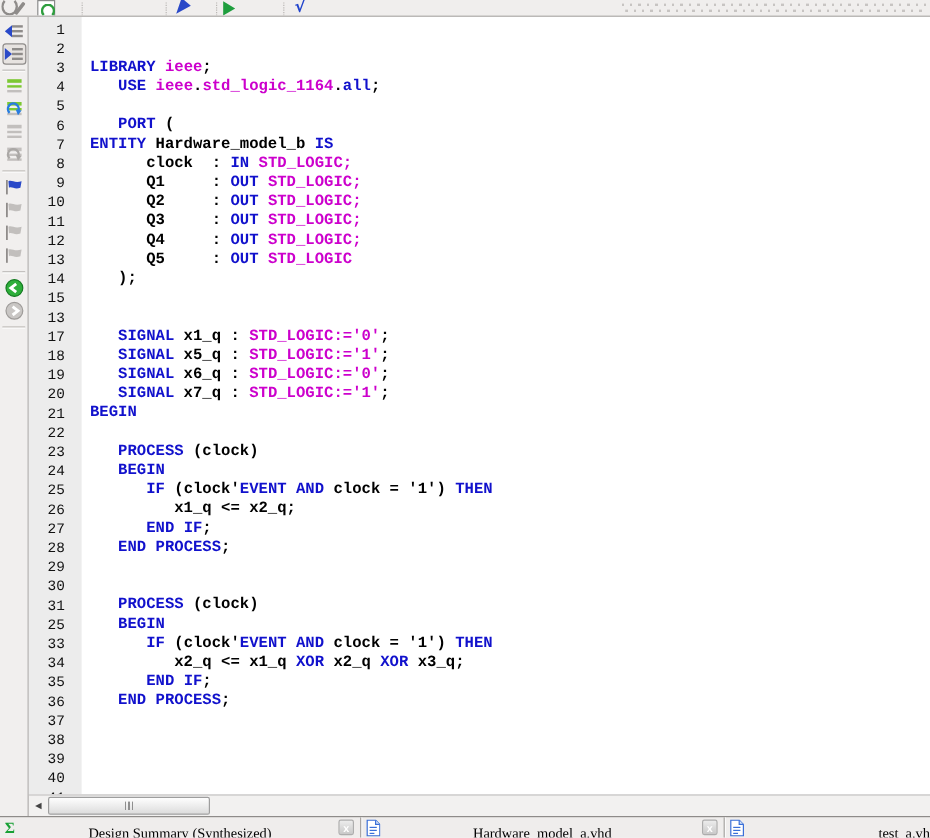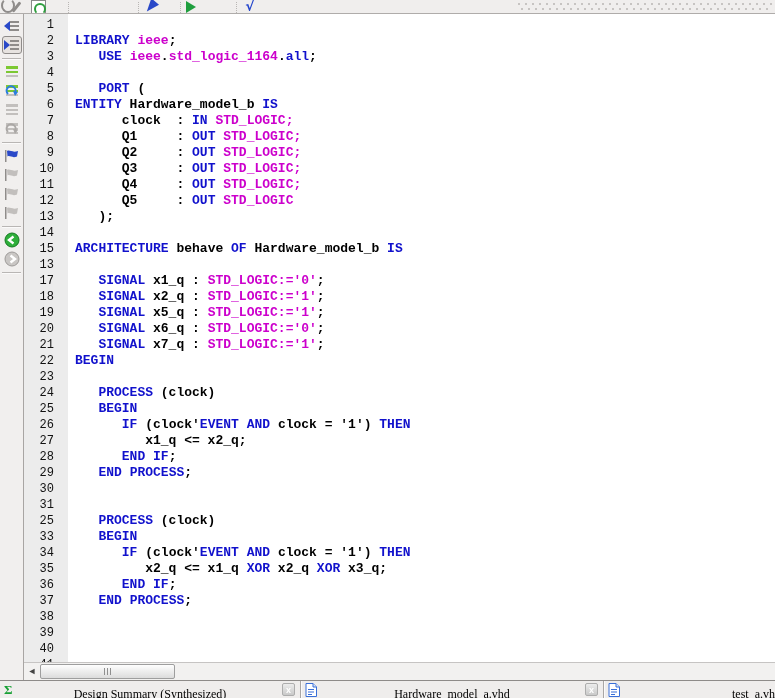--- a/index.html
+++ b/index.html
@@ -47,21 +47,21 @@
   
   .editor{flex:1;display:flex;flex-direction:column;min-width:0;}
   .code-viewport{flex:1;display:flex;overflow:hidden;background:#fff;min-height:0;}
   .gutter{
     flex:0 0 44px;background:#ECECEC;box-sizing:border-box;
     font:12px "Liberation Mono","DejaVu Sans Mono",monospace;color:#111;
     text-align:right;padding-top:3px;overflow:hidden;
   }
   .gutter .ln{height:16px;line-height:16px;padding-right:14px;}
   .code{
-    flex:1;padding-top:3px;padding-left:7px;overflow:hidden;
+    flex:1;padding-top:18px;padding-left:7px;overflow:hidden;
     font:bold 13px "Liberation Mono","DejaVu Sans Mono",monospace;color:#000;
   }
   .code .row{height:16px;line-height:16px;white-space:pre;}
   .tok-k{color:var(--kw,#1111CC);}
   .tok-t{color:var(--ty,#CC00CC);}
   .tok-p{color:#000;}
   .caret{display:inline-block;width:0;height:13px;border-left:1px solid #000;margin-left:1px;vertical-align:-2px;}
 
   
   .hscroll{flex:0 0 17px;background:#F2F1F0;border-top:1px solid #C6C4C3;position:relative;}
@@ -265,24 +265,22 @@
             <div class="row"><span class="tok-p">   </span><span class="tok-k">PORT</span><span class="tok-p"> (</span></div>
             <div class="row"><span class="tok-k">ENTITY</span><span class="tok-p"> Hardware_model_b </span><span class="tok-k">IS</span></div>
             <div class="row"><span class="tok-p">      clock  : </span><span class="tok-k">IN</span><span class="tok-p"> </span><span class="tok-t">STD_LOGIC;</span></div>
             <div class="row"><span class="tok-p">      Q1     : </span><span class="tok-k">OUT</span><span class="tok-p"> </span><span class="tok-t">STD_LOGIC;</span></div>
             <div class="row"><span class="tok-p">      Q2     : </span><span class="tok-k">OUT</span><span class="tok-p"> </span><span class="tok-t">STD_LOGIC;</span></div>
             <div class="row"><span class="tok-p">      Q3     : </span><span class="tok-k">OUT</span><span class="tok-p"> </span><span class="tok-t">STD_LOGIC;</span></div>
             <div class="row"><span class="tok-p">      Q4     : </span><span class="tok-k">OUT</span><span class="tok-p"> </span><span class="tok-t">STD_LOGIC;</span></div>
             <div class="row"><span class="tok-p">      Q5     : </span><span class="tok-k">OUT</span><span class="tok-p"> </span><span class="tok-t">STD_LOGIC</span></div>
             <div class="row"><span class="tok-p">   );</span></div>
             <div class="row"></div>
-            <div class="row"><span class="tok-k">ARCHITECTURE</span><span class="tok-p"> behave </span><span class="tok-k">OF</span><span class="tok-p"> Hardware_model_b </span><span class="tok-k">IS</span></div>
             <div class="row"></div>
             <div class="row"><span class="tok-p">   </span><span class="tok-k">SIGNAL</span><span class="tok-p"> x1_q : </span><span class="tok-t">STD_LOGIC:='0'</span><span class="tok-p">;</span></div>
-            <div class="row"><span class="tok-p">   </span><span class="tok-k">SIGNAL</span><span class="tok-p"> x2_q : </span><span class="tok-t">STD_LOGIC:='1'</span><span class="tok-p">;</span></div>
             <div class="row"><span class="tok-p">   </span><span class="tok-k">SIGNAL</span><span class="tok-p"> x5_q : </span><span class="tok-t">STD_LOGIC:='1'</span><span class="tok-p">;</span></div>
             <div class="row"><span class="tok-p">   </span><span class="tok-k">SIGNAL</span><span class="tok-p"> x6_q : </span><span class="tok-t">STD_LOGIC:='0'</span><span class="tok-p">;</span></div>
             <div class="row"><span class="tok-p">   </span><span class="tok-k">SIGNAL</span><span class="tok-p"> x7_q : </span><span class="tok-t">STD_LOGIC:='1'</span><span class="tok-p">;</span></div>
             <div class="row"><span class="tok-k">BEGIN</span></div>
             <div class="row"></div>
             <div class="row"><span class="tok-p">   </span><span class="tok-k">PROCESS</span><span class="tok-p"> (clock)</span></div>
             <div class="row"><span class="tok-p">   </span><span class="tok-k">BEGIN</span></div>
             <div class="row"><span class="tok-p">      </span><span class="tok-k">IF</span><span class="tok-p"> (clock'</span><span class="tok-k">EVENT</span><span class="tok-p"> </span><span class="tok-k">AND</span><span class="tok-p"> clock = '1') </span><span class="tok-k">THEN</span></div>
             <div class="row"><span class="tok-p">         x1_q &lt;= x2_q;</span></div>
             <div class="row"><span class="tok-p">      </span><span class="tok-k">END</span><span class="tok-p"> </span><span class="tok-k">IF</span><span class="tok-p">;</span></div>

